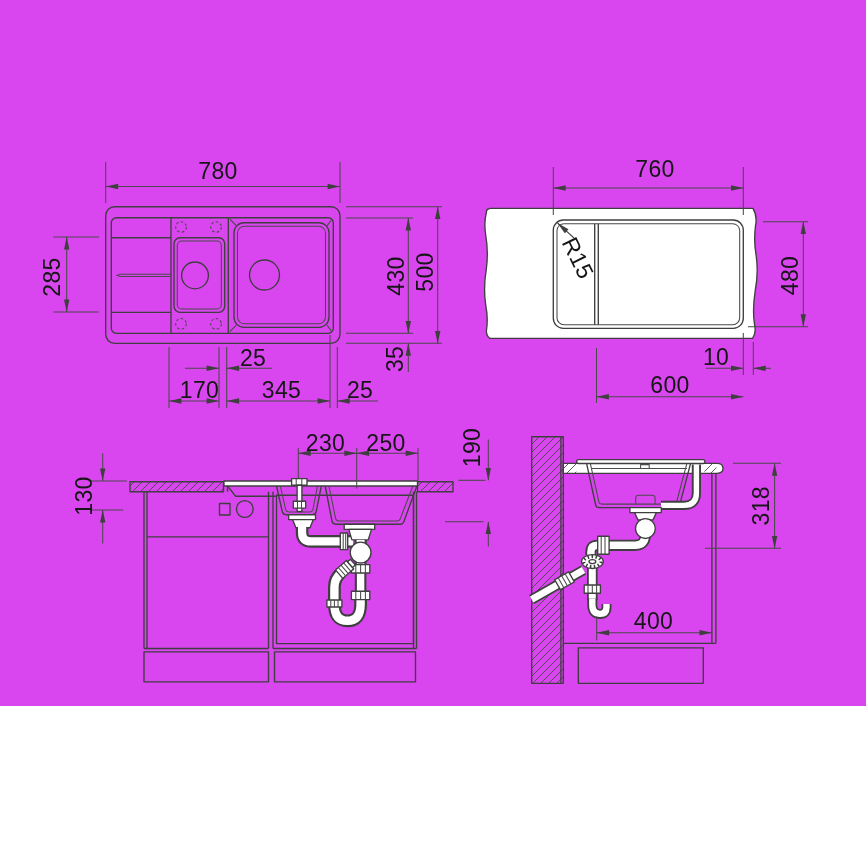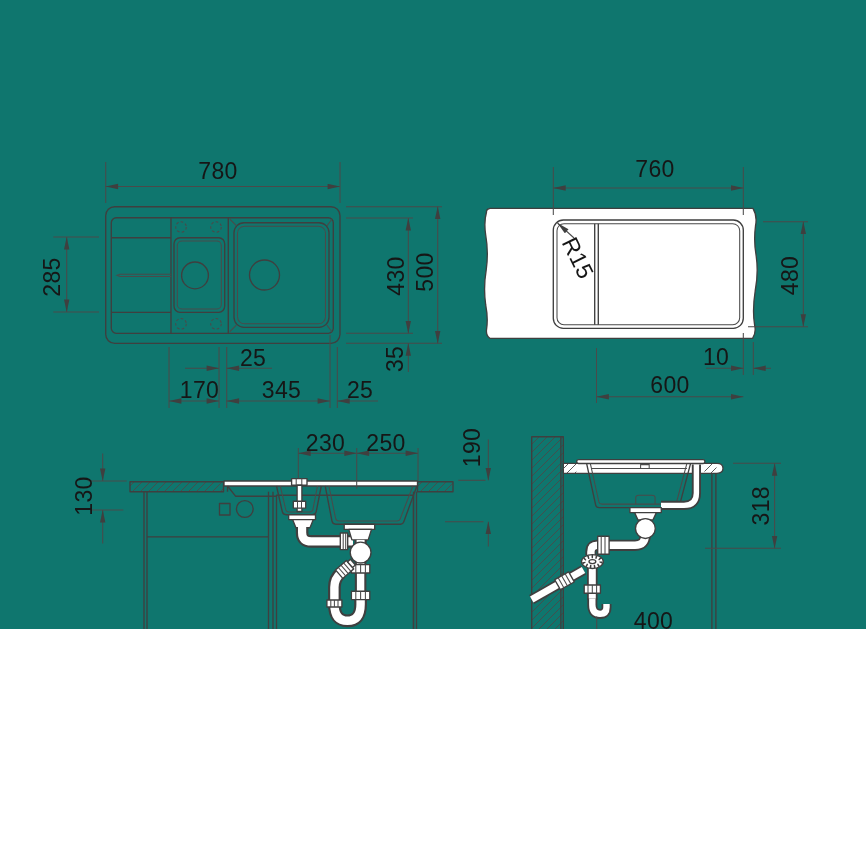--- a/index.html
+++ b/index.html
@@ -1,16 +1,16 @@
 <!DOCTYPE html>
 <html><head>
 <meta charset="utf-8">
 <style>
   html,body{margin:0;padding:0;background:#fff;}
-  .stage{position:relative;width:866px;height:629px;background:#0f766e;overflow:hidden;
+  .stage{position:relative;width:866px;height:706px;background:#d946ef;overflow:hidden;
          font-family:"Liberation Sans", sans-serif;text-align:center;}
   svg{display:block}
   
   .g{stroke:#3f3f3f;stroke-width:1.35;fill:none;stroke-linecap:butt;stroke-linejoin:round;}
   .gf{stroke:#3f3f3f;stroke-width:1.35;fill:#ffffff;stroke-linejoin:round;}
   .thin{stroke:#4a4a4a;stroke-width:1.05;fill:none;}
   .dash{stroke:#4a4a4a;stroke-width:1.05;fill:none;stroke-dasharray:2.6 2.2;}
   
   .d{stroke:#4a4a4a;stroke-width:1.05;fill:none;}
   

